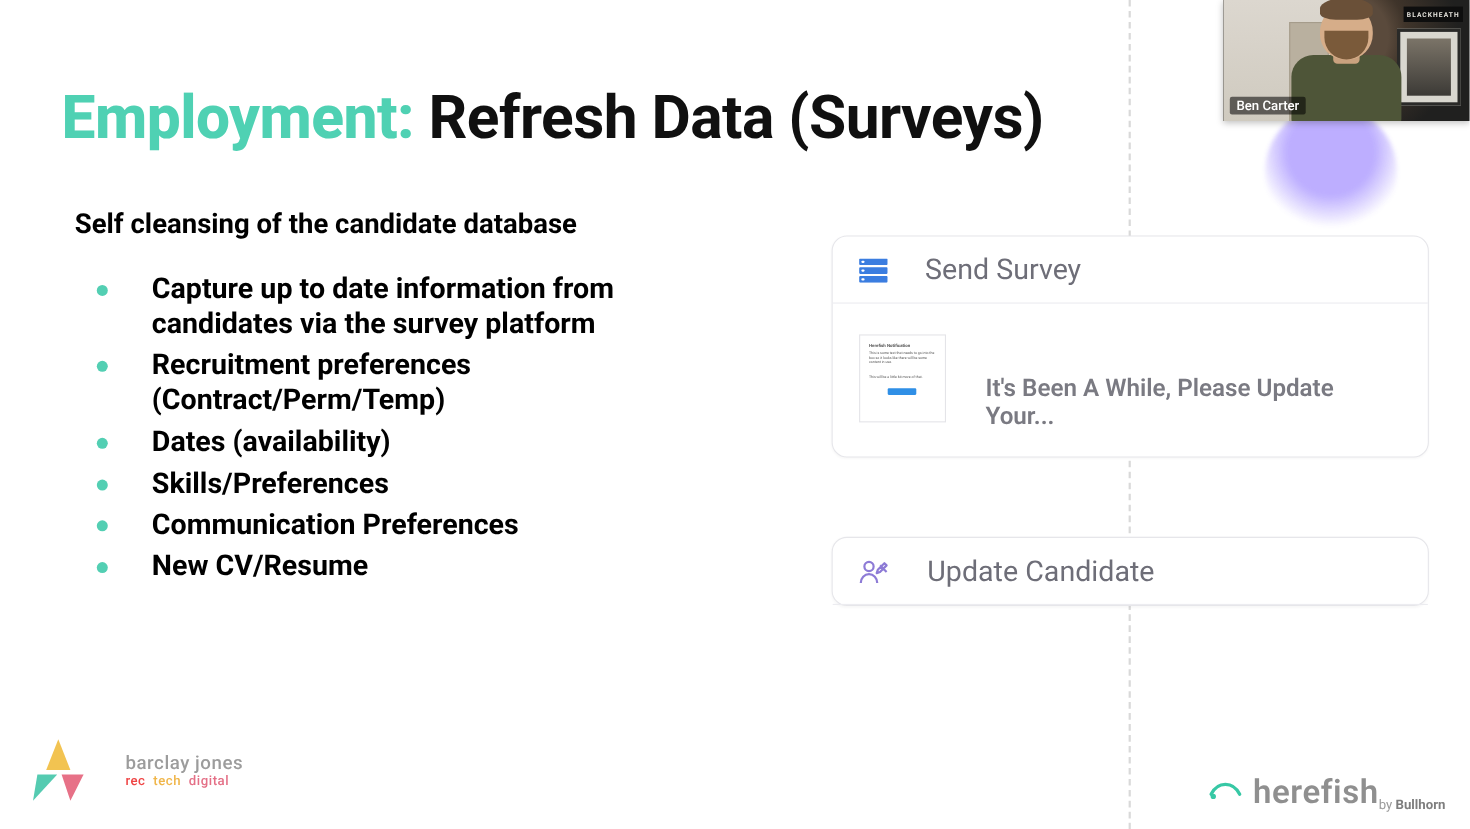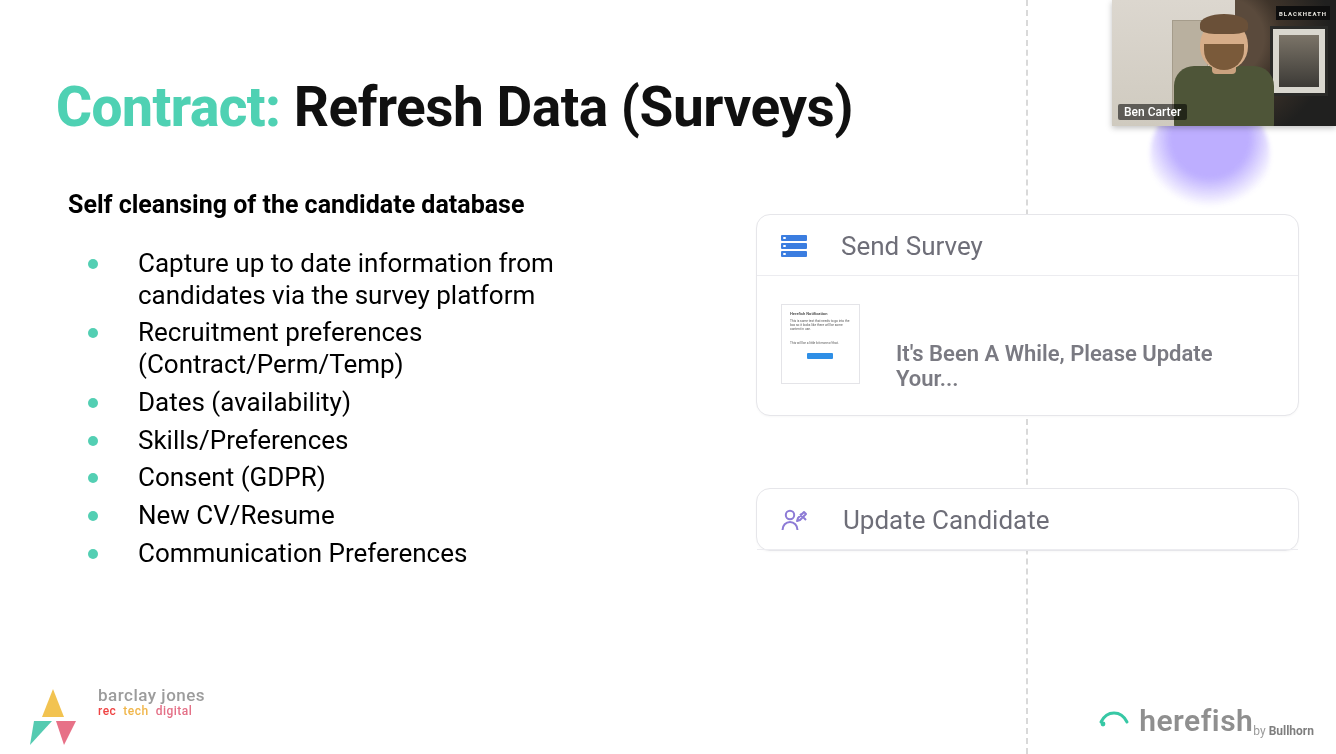--- a/index.html
+++ b/index.html
@@ -46,21 +46,21 @@
   }
   ul.bullets {
     position: absolute;
     top: 248px;
     left: 88px;
     width: 560px;
     margin: 0;
     padding: 0;
     list-style: none;
     font-size: 26px;
-    font-weight: 400;
+    font-weight: 700;
     line-height: 1.22;
   }
   ul.bullets li {
     position: relative;
     padding-left: 50px;
     margin: 0 0 6px 0;
   }
   ul.bullets li::before {
     content: "";
     position: absolute;
@@ -138,23 +138,24 @@
     color: #5d5d66;
     font-size: 22px;
     font-weight: 500;
   }
   .update-body-text b { color: #3b3b41; font-weight: 700; }
 
   
   .logo-bj {
     position: absolute;
     left: 22px;
-    bottom: 5px;
+    bottom: 22px;
     display: flex;
-    gap: 14px;
+    align-items: center;
+    gap: 30px;
   }
   .logo-bj .mark { width: 62px; height: 62px; position: relative; }
   .logo-bj .txt  { display:flex; flex-direction:column; line-height:1.05; }
   .logo-bj .txt .bj1 { color:#9c9c9c; font-size:17px; font-weight:500; letter-spacing:.5px; }
   .logo-bj .txt .bj2 { font-size:12px; font-weight:500; letter-spacing:.5px; }
   .logo-bj .txt .bj2 .a{color:#ef4444;} .logo-bj .txt .bj2 .b{color:#f0b64a;} .logo-bj .txt .bj2 .c{color:#e46f86;}
 
   .logo-hf {
     position: absolute;
     right: 18px;
@@ -166,21 +167,21 @@
   .logo-hf .row1 .word { font-size:30px; font-weight:600; color:#8f8f8f; letter-spacing:.5px;}
   .logo-hf .row2 { font-size:12px; color:#9a9a9a; margin-top:-2px; padding-right:4px;}
   .logo-hf .row2 b { color:#7e7e7e; font-weight:700;}
 
   
   .video {
     position: absolute;
     top: 0;
     right: 0;
     width: 224px;
-    height: 126px;
+    height: 110px;
     background: #2b2b2b;
     overflow: hidden;
     box-shadow: 0 2px 6px rgba(0,0,0,.25);
     z-index: 2;
   }
   .video .bg {
     position:absolute; inset:0;
     background:
       radial-gradient(circle at 50% 30%, #5a4a3c 0 28%, #3f342a 40%, #20201f 75%);
   }
@@ -221,33 +222,32 @@
   }
 </style>
 </head>
 <body>
 
 <div class="vline"></div>
 
 <div class="purple-blob"></div>
 
 <div class="title-row">
-  <span class="title-accent">Contract:</span><span class="title-main"> Refresh Data (Surveys)</span>
+  <span class="title-accent">Employment:</span><span class="title-main"> Refresh Data (Surveys)</span>
 </div>
 
 <div class="subtitle">Self cleansing of the candidate database</div>
 
 <ul class="bullets">
   <li>Capture up to date information from candidates via the survey platform</li>
   <li>Recruitment preferences (Contract/Perm/Temp)</li>
   <li>Dates (availability)</li>
   <li>Skills/Preferences</li>
-  <li>Consent (GDPR)</li>
+  <li>Communication Preferences</li>
   <li>New CV/Resume</li>
-  <li>Communication Preferences</li>
 </ul>
 
 <div class="card" style="top:214px;">
   <div class="card-head">
     <span class="icon survey-icon">
       <svg viewBox="0 0 26 22" xmlns="http://www.w3.org/2000/svg">
         <rect x="0" y="0" width="26" height="6" rx="1" fill="#3b7de0"></rect>
         <rect x="0" y="8" width="26" height="6" rx="1" fill="#3b7de0"></rect>
         <rect x="0" y="16" width="26" height="6" rx="1" fill="#3b7de0"></rect>
         <rect x="2" y="2" width="3" height="2" rx="1" fill="#fff"></rect>

